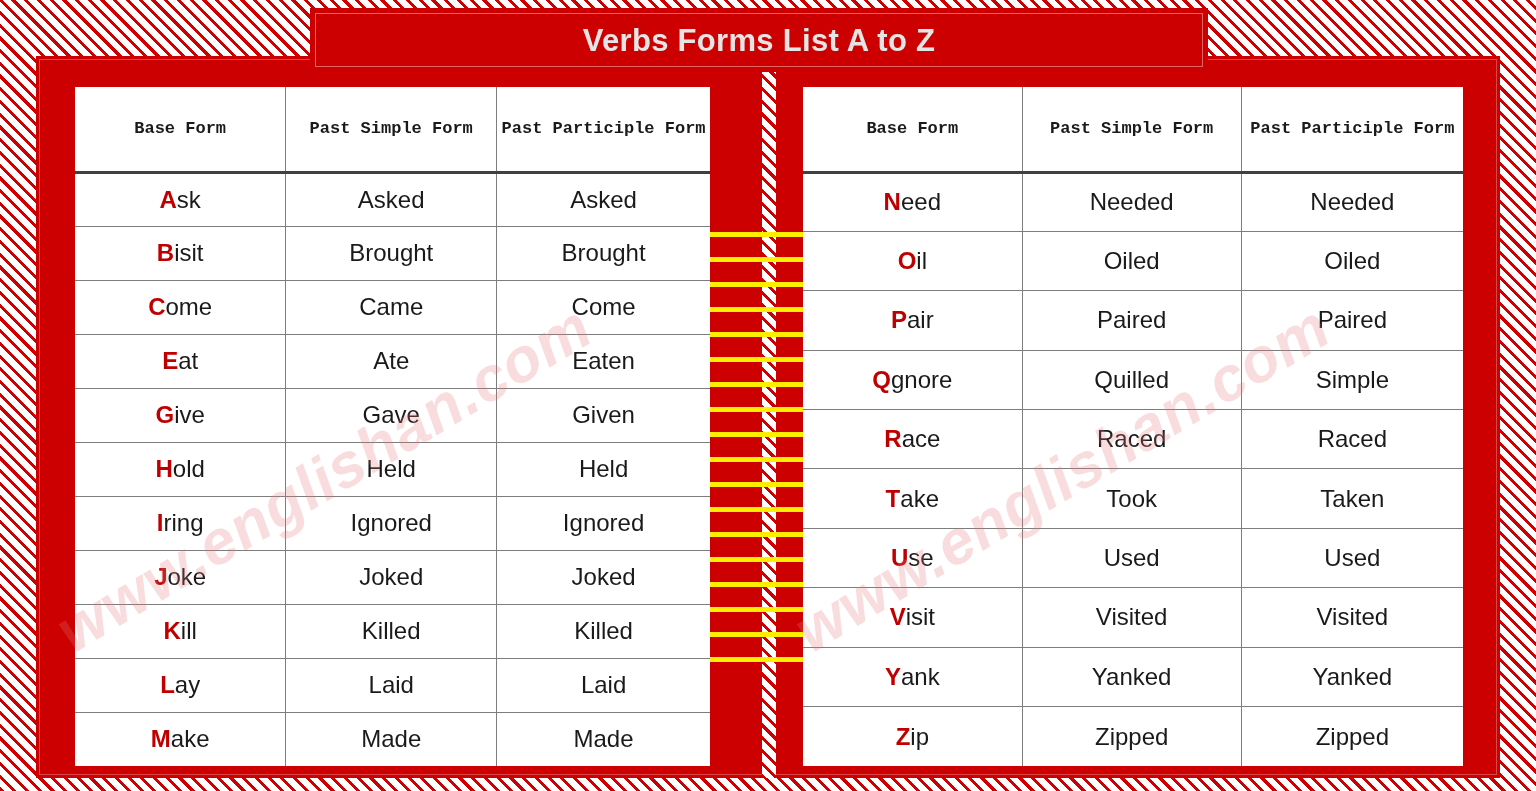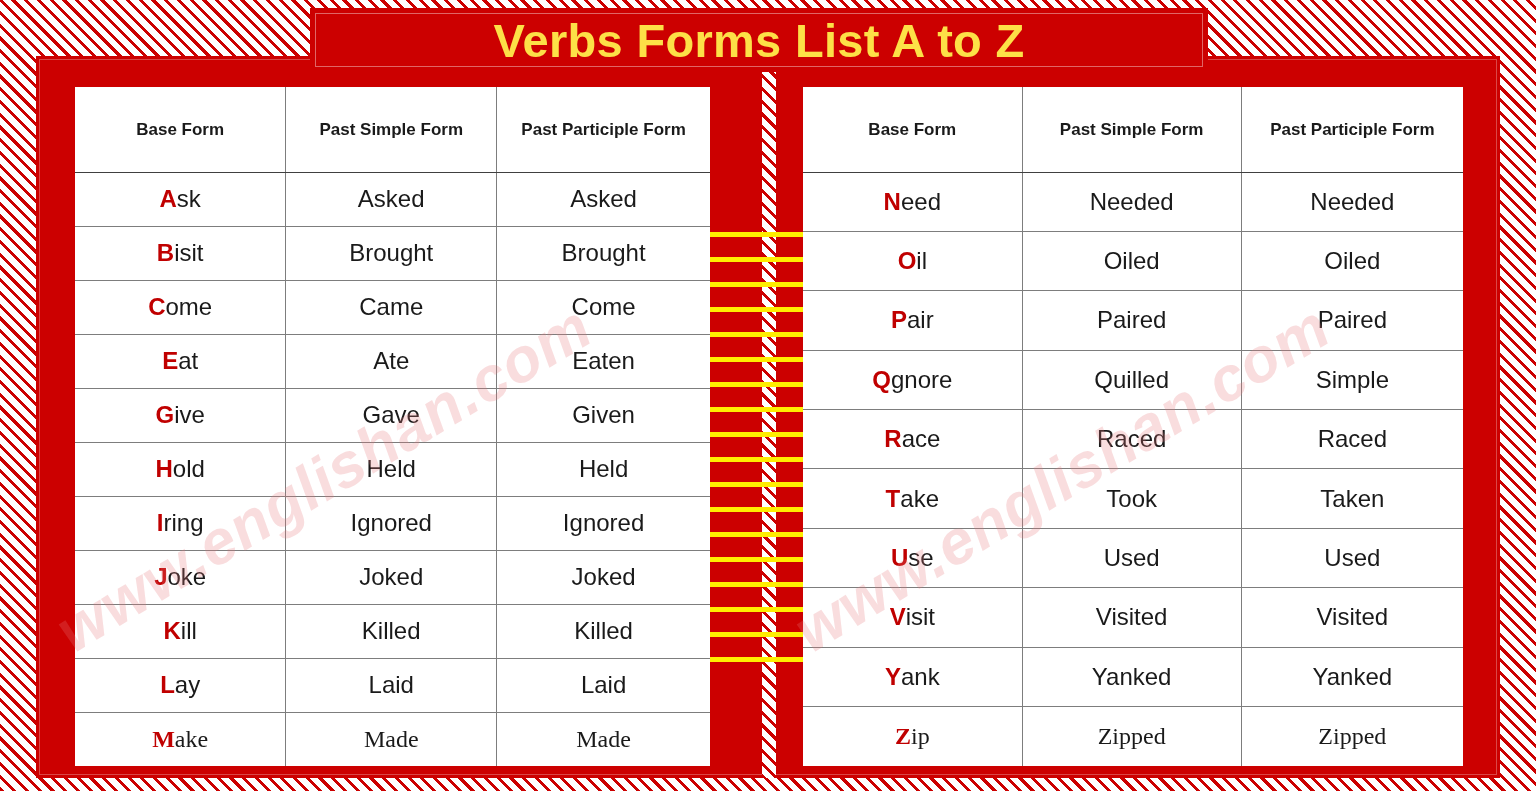--- a/index.html
+++ b/index.html
@@ -64,22 +64,22 @@
     z-index: 6;
   }
   #title-banner::after {
     content: "";
     position: absolute;
     left: 5px; top: 5px; right: 5px; bottom: 5px;
     border: 1px solid rgba(255,255,255,0.40);
     pointer-events: none;
   }
   #title-text {
-    color: #fde047;
-    font-size: 47px;
+    color: #e5e5e5;
+    font-size: 31px;
     font-weight: bold;
     letter-spacing: 0.3px;
     line-height: 1;
     white-space: nowrap;
     position: relative;
     z-index: 2;
   }
 
   
   #center-divider {
@@ -137,28 +137,29 @@
   table.verb-table td {
     text-align: center;
     vertical-align: middle;
     color: #1a1a1a;
     border-right: 1px solid #7d7d7d;
     border-bottom: 1px solid #7d7d7d;
     padding: 0 4px;
   }
   table.verb-table th:last-child,
   table.verb-table td:last-child { border-right: none; }
-  table.verb-table tr:last-child td { border-bottom: none; font-family: Liberation Serif, serif; }
+  table.verb-table tr:last-child td { border-bottom: none; }
 
   table.verb-table th {
     font-size: 17px;
     font-weight: bold;
     line-height: 1.25;
     height: 85px;
-    border-bottom: 1px solid #404040;
+    border-bottom: 3px solid #404040;
+    font-family: Liberation Mono, monospace;
   }
   table.verb-table td {
     font-size: 24px;
     font-weight: normal;
     height: 49.5px;
   }
 
   
   .col-base { width: 33.2%; }
   .col-past { width: 33.2%; }

